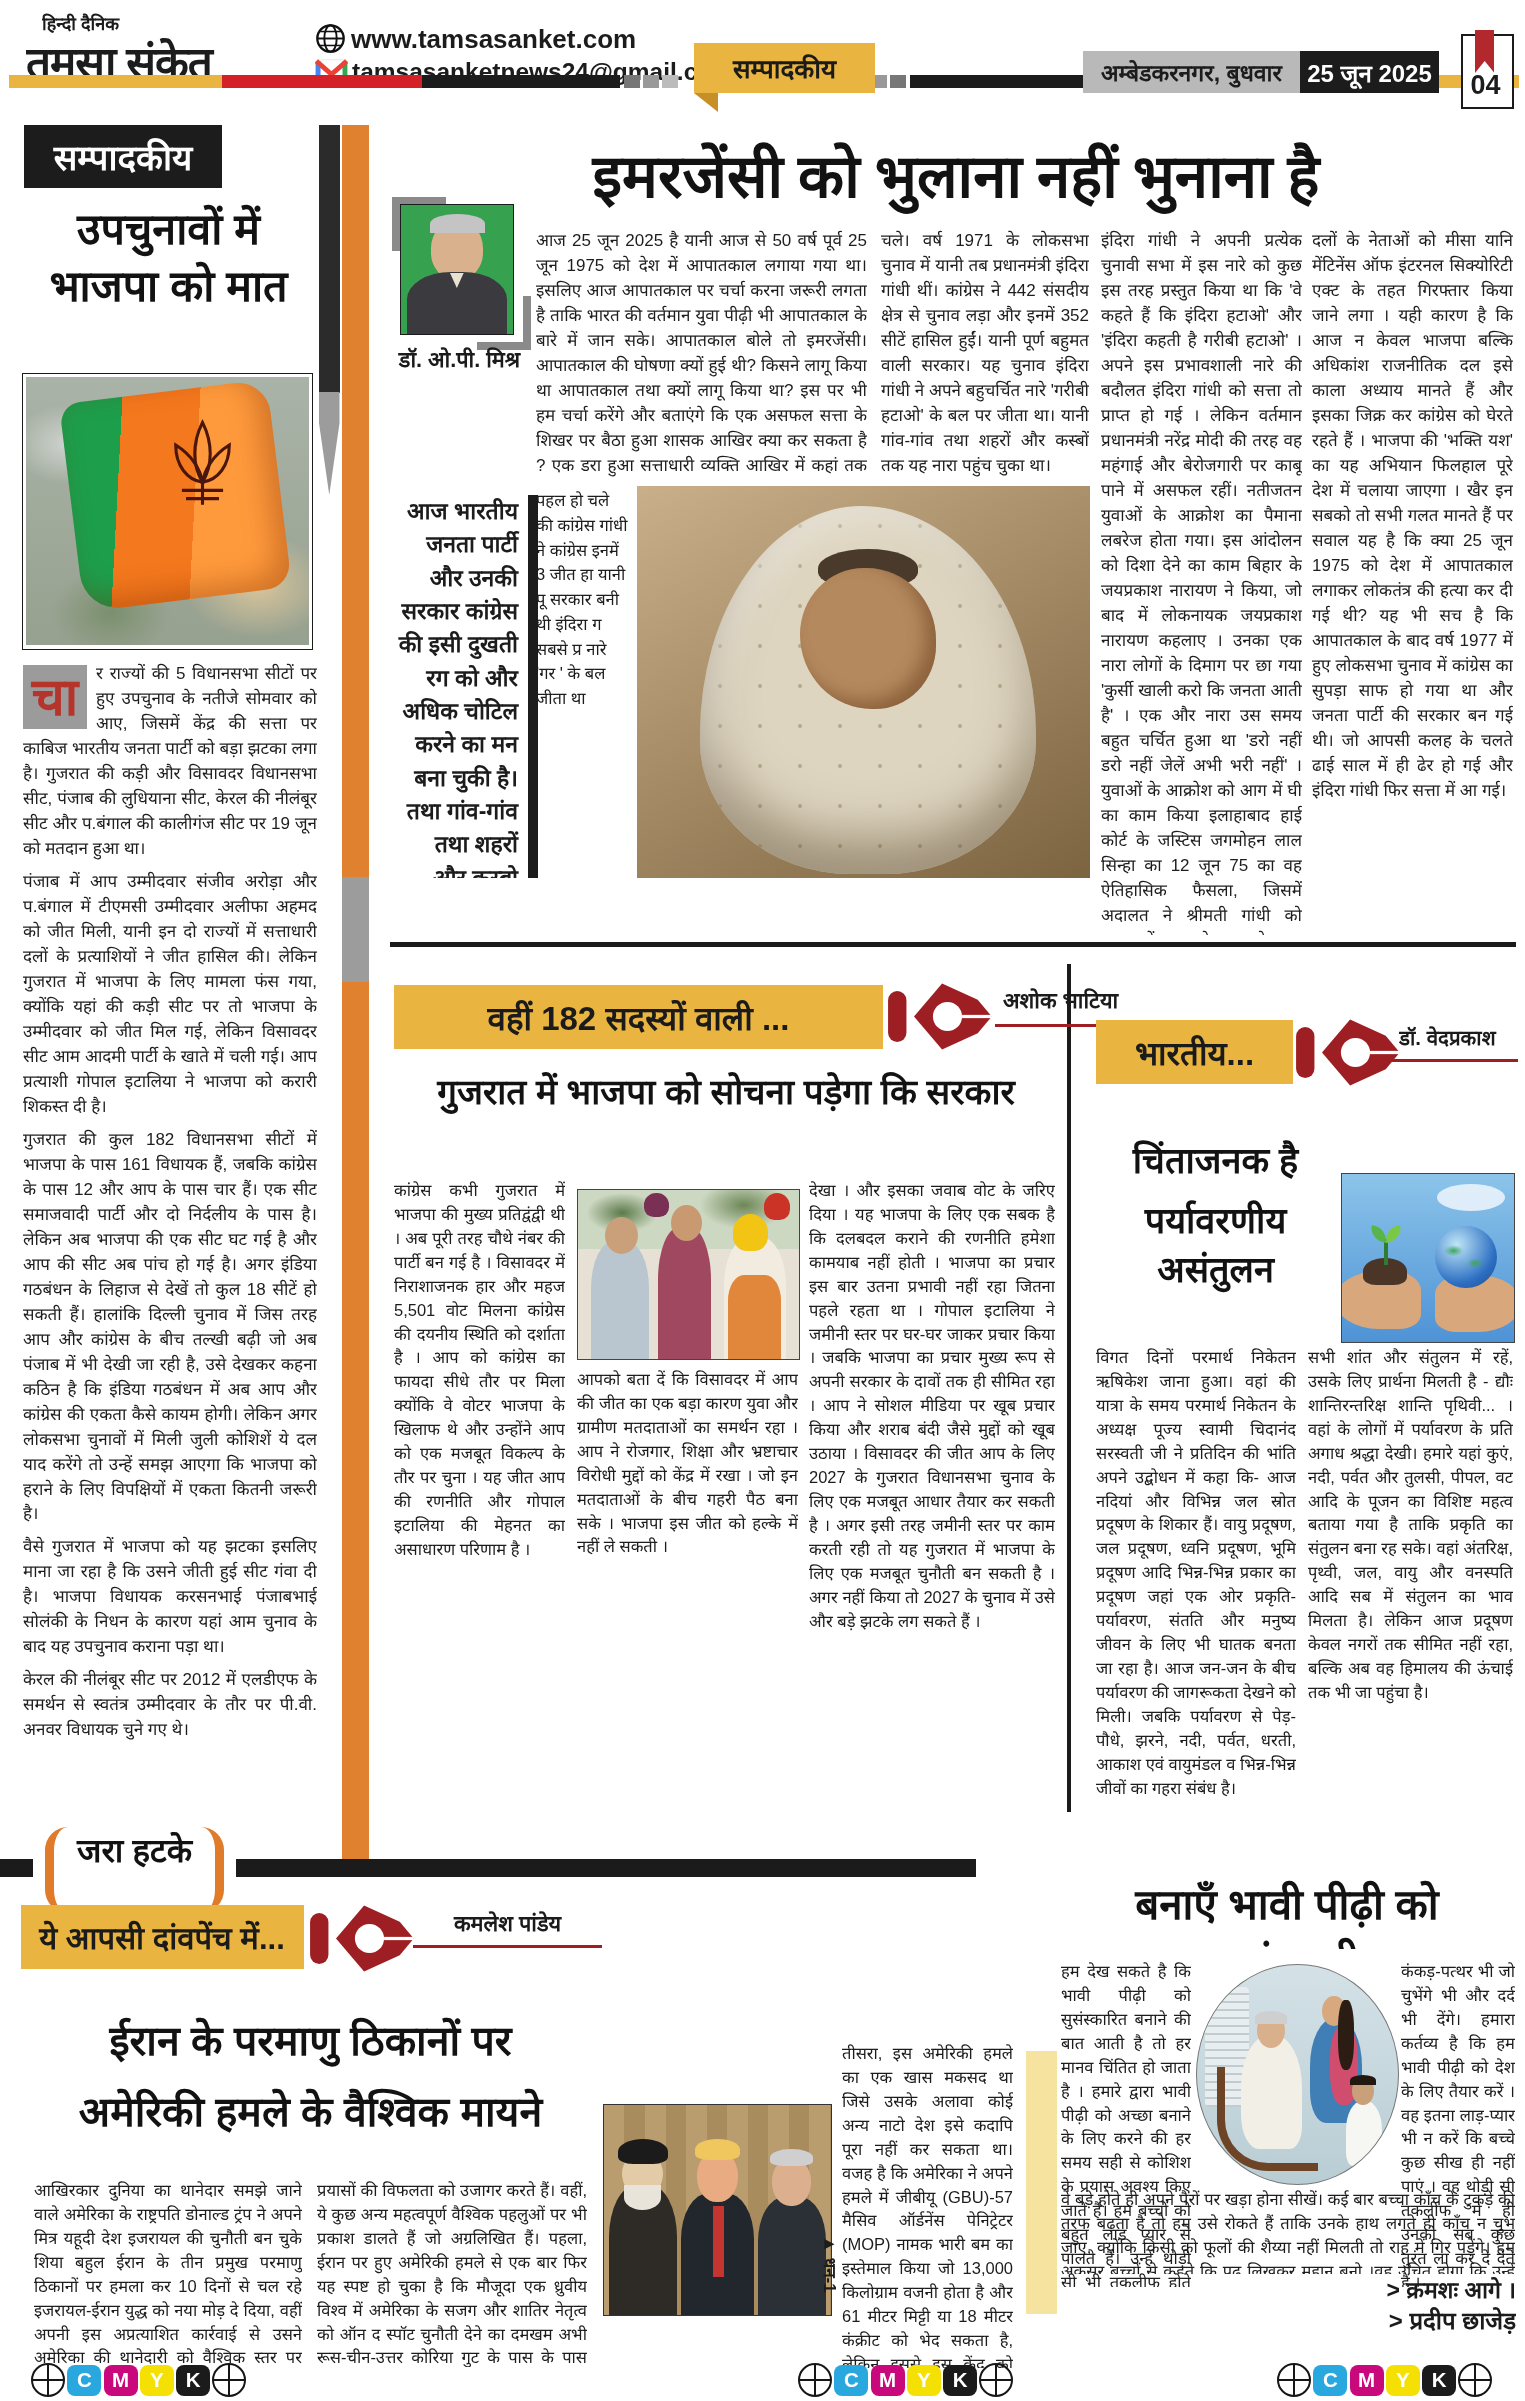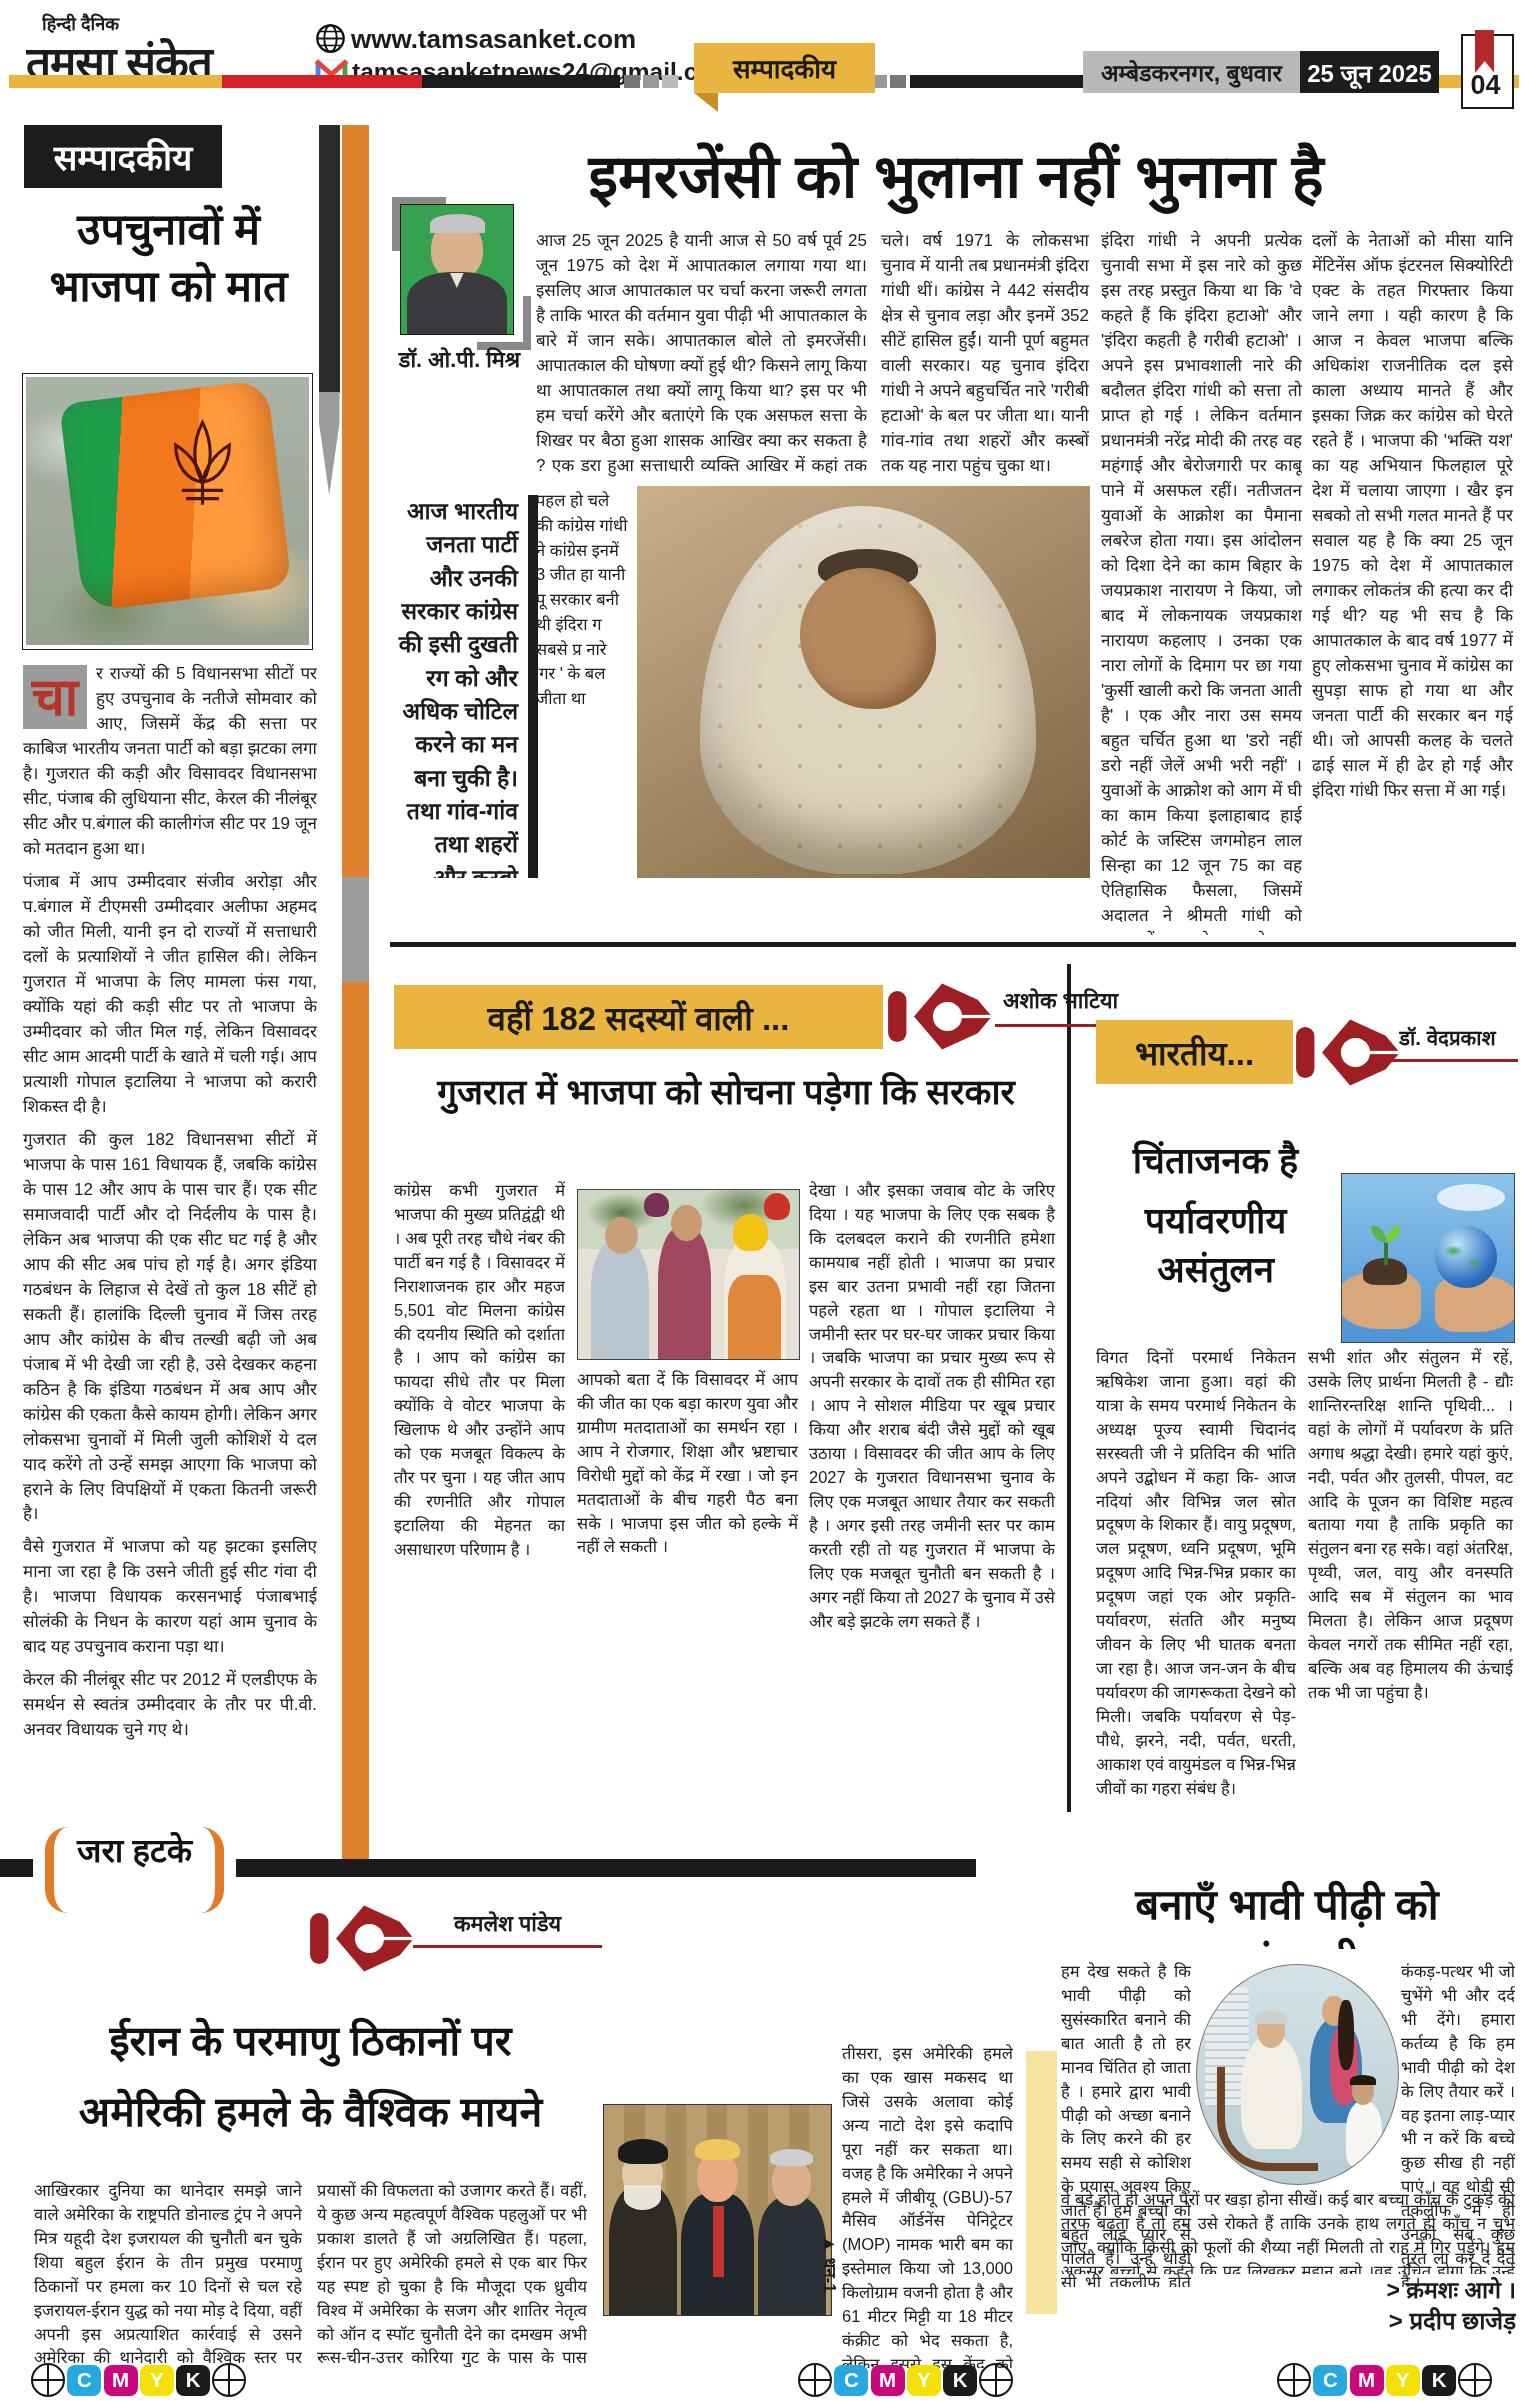--- a/index.html
+++ b/index.html
@@ -113,21 +113,21 @@
 
   <div class="abs bodytxt" style="left:23px;top:662px;width:294px;height:1207px;">
     <span class="dropcap">चा</span>
     <span>र राज्यों की 5 विधानसभा सीटों पर हुए उपचुनाव के नतीजे सोमवार को आए, जिसमें केंद्र की सत्ता पर काबिज भारतीय जनता पार्टी को बड़ा झटका लगा है। गुजरात की कड़ी और विसावदर विधानसभा सीट, पंजाब की लुधियाना सीट, केरल की नीलंबूर सीट और प.बंगाल की कालीगंज सीट पर 19 जून को मतदान हुआ था।</span>
     <p style="margin:8px 0 0 0;">पंजाब में आप उम्मीदवार संजीव अरोड़ा और प.बंगाल में टीएमसी उम्मीदवार अलीफा अहमद को जीत मिली, यानी इन दो राज्यों में सत्ताधारी दलों के प्रत्याशियों ने जीत हासिल की। लेकिन गुजरात में भाजपा के लिए मामला फंस गया, क्योंकि यहां की कड़ी सीट पर तो भाजपा के उम्मीदवार को जीत मिल गई, लेकिन विसावदर सीट आम आदमी पार्टी के खाते में चली गई। आप प्रत्याशी गोपाल इटालिया ने भाजपा को करारी शिकस्त दी है।</p>
     <p style="margin:8px 0 0 0;">गुजरात की कुल 182 विधानसभा सीटों में भाजपा के पास 161 विधायक हैं, जबकि कांग्रेस के पास 12 और आप के पास चार हैं। एक सीट समाजवादी पार्टी और दो निर्दलीय के पास है। लेकिन अब भाजपा की एक सीट घट गई है और आप की सीट अब पांच हो गई है। अगर इंडिया गठबंधन के लिहाज से देखें तो कुल 18 सीटें हो सकती हैं। हालांकि दिल्ली चुनाव में जिस तरह आप और कांग्रेस के बीच तल्खी बढ़ी जो अब पंजाब में भी देखी जा रही है, उसे देखकर कहना कठिन है कि इंडिया गठबंधन में अब आप और कांग्रेस की एकता कैसे कायम होगी। लेकिन अगर लोकसभा चुनावों में मिली जुली कोशिशें ये दल याद करेंगे तो उन्हें समझ आएगा कि भाजपा को हराने के लिए विपक्षियों में एकता कितनी जरूरी है।</p>
     <p style="margin:8px 0 0 0;">वैसे गुजरात में भाजपा को यह झटका इसलिए माना जा रहा है कि उसने जीती हुई सीट गंवा दी है। भाजपा विधायक करसनभाई पंजाबभाई सोलंकी के निधन के कारण यहां आम चुनाव के बाद यह उपचुनाव कराना पड़ा था।</p>
     <p style="margin:8px 0 0 0;">केरल की नीलंबूर सीट पर 2012 में एलडीएफ के समर्थन से स्वतंत्र उम्मीदवार के तौर पर पी.वी. अनवर विधायक चुने गए थे।</p>
   </div>
 
-  <div class="abs hl center" style="left:399px;top:135px;width:1114px;height:96px;font-size:60px;line-height:1.4;">इमरजेंसी को भुलाना नहीं भुनाना है</div>
+  <div class="abs hl center" style="left:399px;top:135px;width:1114px;height:96px;font-size:60px;line-height:1.4;font-family:Liberation Serif, serif;">इमरजेंसी को भुलाना नहीं भुनाना है</div>
 
   <div class="abs" style="left:392px;top:197px;width:46px;height:46px;border-top:8px solid #8a8a8a;border-left:8px solid #8a8a8a;"></div>
   <div class="abs" style="left:400px;top:204px;width:112px;height:129px;background:#36a24f;border:1.7px solid #1b1b1b;">
     <div style="position:absolute;left:30px;top:15px;width:52px;height:59px;background:#d9b18c;border-radius:48% 48% 44% 44%;"></div>
     <div style="position:absolute;left:28.5px;top:9px;width:55px;height:19.4px;background:#c4c4c4;border-radius:50% 50% 0 0;"></div>
     <div style="position:absolute;left:5.7px;top:67px;width:100px;height:62px;background:#3b3b3f;border-radius:44% 44% 0 0;"></div>
     <div style="position:absolute;left:49px;top:68px;width:13.7px;height:15px;background:#e9e2d2;clip-path:polygon(0 0,100% 0,50% 100%);"></div>
   </div>
   <div class="abs" style="left:477px;top:296px;width:46px;height:46px;border-bottom:8px solid #8a8a8a;border-right:8px solid #8a8a8a;"></div>
   <div class="abs byline center" style="left:388px;top:344px;width:143px;height:30px;font-size:21.7px;">डॉ. ओ.पी. मिश्र</div>
@@ -224,20 +224,21 @@
   <div class="abs small" style="left:1096px;top:1346px;width:200px;height:463px;">विगत दिनों परमार्थ निकेतन ऋषिकेश जाना हुआ। वहां की यात्रा के समय परमार्थ निकेतन के अध्यक्ष पूज्य स्वामी चिदानंद सरस्वती जी ने प्रतिदिन की भांति अपने उद्बोधन में कहा कि- आज नदियां और विभिन्न जल स्रोत प्रदूषण के शिकार हैं। वायु प्रदूषण, जल प्रदूषण, ध्वनि प्रदूषण, भूमि प्रदूषण आदि भिन्न-भिन्न प्रकार का प्रदूषण जहां एक ओर प्रकृति-पर्यावरण, संतति और मनुष्य जीवन के लिए भी घातक बनता जा रहा है। आज जन-जन के बीच पर्यावरण की जागरूकता देखने को मिली। जबकि पर्यावरण से पेड़-पौधे, झरने, नदी, पर्वत, धरती, आकाश एवं वायुमंडल व भिन्न-भिन्न जीवों का गहरा संबंध है।</div>
   <div class="abs small" style="left:1308px;top:1346px;width:205px;height:463px;">सभी शांत और संतुलन में रहें, उसके लिए प्रार्थना मिलती है - द्यौः शान्तिरन्तरिक्ष शान्ति पृथिवी... । वहां के लोगों में पर्यावरण के प्रति अगाध श्रद्धा देखी। हमारे यहां कुएं, नदी, पर्वत और तुलसी, पीपल, वट आदि के पूजन का विशिष्ट महत्व बताया गया है ताकि प्रकृति का संतुलन बना रह सके। वहां अंतरिक्ष, पृथ्वी, जल, वायु और वनस्पति आदि सब में संतुलन का भाव मिलता है। लेकिन आज प्रदूषण केवल नगरों तक सीमित नहीं रहा, बल्कि अब वह हिमालय की ऊंचाई तक भी जा पहुंचा है।</div>
 
   <div class="abs" style="left:0;top:1859px;width:976px;height:18px;background:#1b1b1b;"></div>
   <div class="abs" style="left:33px;top:1827px;width:203px;height:86px;background:#fff;display:flex;align-items:flex-start;justify-content:center;gap:3.4px;">
     <div class="bracket-l"></div>
     <div class="hl" style="font-size:33px;">जरा हटके</div>
     <div class="bracket-r"></div>
   </div>
 
+  <div class="abs kicker" style="left:20.5px;top:1905px;width:283px;height:64px;font-size:31px;">ये आपसी दांवपेंच में...</div>
   <span class="abs" style="left:309px;top:1894px;width:108px;height:89px;">
     <svg viewBox="0 0 200 150" width="108" height="89">
       <rect x="2" y="28" width="34" height="94" rx="17" fill="#9E1F23"></rect>
       <path d="M50 75 L102 14 L168 44 L194 75 L168 106 L102 136 Z" fill="#9E1F23"></path>
       <circle cx="112" cy="75" r="27" fill="#ffffff"></circle>
       <line x1="139" y1="75" x2="194" y2="75" stroke="#ffffff" stroke-width="6"></line>
     </svg>
   </span>
   <div class="abs byline" style="left:422px;top:1908px;width:171px;height:30px;font-size:21.7px;text-align:center;">कमलेश पांडेय</div>
   <div class="abs redline" style="left:413px;top:1945px;width:189px;height:2.9px;"></div>

